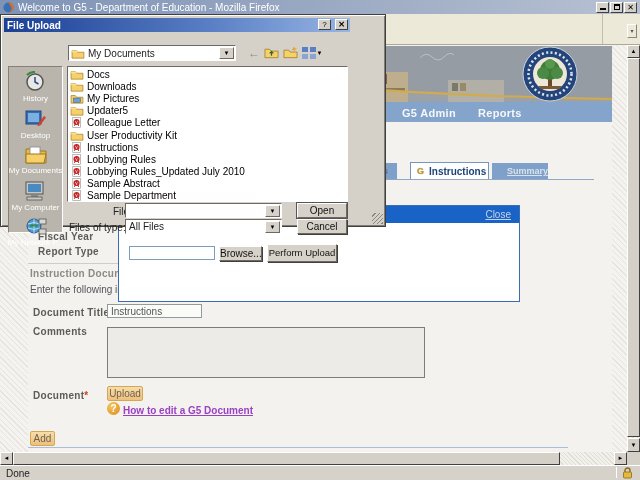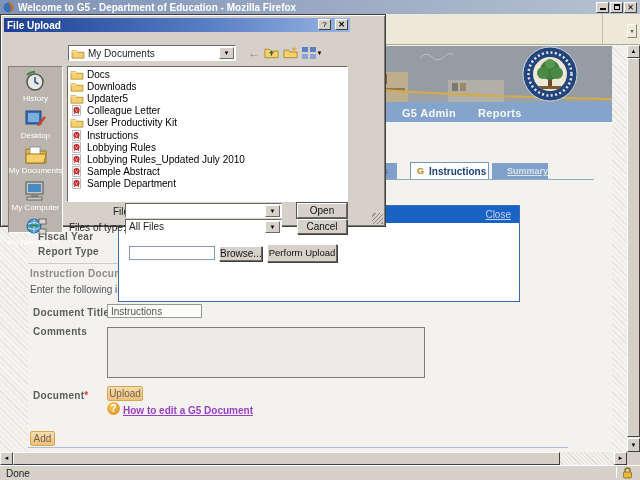--- a/index.html
+++ b/index.html
@@ -4,21 +4,21 @@
 <style>
   * { margin:0; padding:0; box-sizing:border-box; }
   html,body { width:640px; height:480px; overflow:hidden; }
   body { font-family:"Liberation Sans",sans-serif; background:#d4d0c8; position:relative; font-size:10px; color:#222; }
   .abs { position:absolute; }
 
   
   #titlebar { left:0; top:0; width:640px; height:14px;
     background:linear-gradient(90deg,#7e93b6 0%,#9dabc4 55%,#b7c1d2 100%);
     display:flex; align-items:center; padding:0 3px; }
-  #titlebar .title { color:#fff; font-weight:bold; font-size:10px; margin-left:4px; white-space:nowrap; }
+  #titlebar .title { color:#fff; font-weight:normal; font-size:10px; margin-left:4px; white-space:nowrap; }
   .winbtn { width:13px; height:11px; background:#d4d0c8; border:1px solid;
     border-color:#fff #404040 #404040 #fff; font-size:8px; line-height:9px;
     text-align:center; color:#000; margin-left:1px; }
   #win-buttons { position:absolute; right:3px; top:2px; display:flex; }
   .glyph-min { display:inline-block; width:6px; border-bottom:2px solid #000; height:7px; }
   .glyph-restore { display:inline-block; width:6px; height:6px; border:1px solid #000; border-top-width:2px; margin-top:1px; }
 
   #toolbar-strip { left:0; top:14px; width:640px; height:31px; background:#ece9d8; border-bottom:1px solid #aca899; }
   #toolbar-sep { left:602px; top:14px; width:1px; height:30px; background:#c0bcae; }
   #chevron-btn { left:627px; top:24px; width:10px; height:14px; background:#ece9d8; border:1px solid;
@@ -346,20 +346,27 @@
     <div class="frow">
       <svg class="ficon" viewBox="0 0 16 13">
           <path d="M1,3 h5 l1.5,2 H15 v7 H1 Z" fill="#f7d06b" stroke="#9a7b1e" stroke-width="0.8"></path>
           <path d="M1,3 h5 l1.5,2 H1 Z" fill="#fbe292"></path>
         </svg>
       <span>Downloads</span>
     </div>
     <div class="frow">
       <svg class="ficon" viewBox="0 0 16 13">
           <path d="M1,3 h5 l1.5,2 H15 v7 H1 Z" fill="#f7d06b" stroke="#9a7b1e" stroke-width="0.8"></path>
+          <rect x="4" y="6" width="8" height="5" fill="#6aa0d8" stroke="#456" stroke-width="0.6"></rect>
+        </svg>
+      <span>My Pictures</span>
+    </div>
+    <div class="frow">
+      <svg class="ficon" viewBox="0 0 16 13">
+          <path d="M1,3 h5 l1.5,2 H15 v7 H1 Z" fill="#f7d06b" stroke="#9a7b1e" stroke-width="0.8"></path>
           <path d="M1,3 h5 l1.5,2 H1 Z" fill="#fbe292"></path>
         </svg>
       <span>Updater5</span>
     </div>
     <div class="frow">
       <svg class="ficon" viewBox="0 0 14 13">
           <rect x="2" y="0.5" width="9" height="12" fill="#fff" stroke="#999" stroke-width="0.8"></rect>
           <circle cx="6.5" cy="6" r="2.8" fill="none" stroke="#c42222" stroke-width="1.6"></circle>
           <path d="M4,10.5 L6.5,4 L9,10.5" stroke="#c42222" stroke-width="1.2" fill="none"></path>
         </svg>

